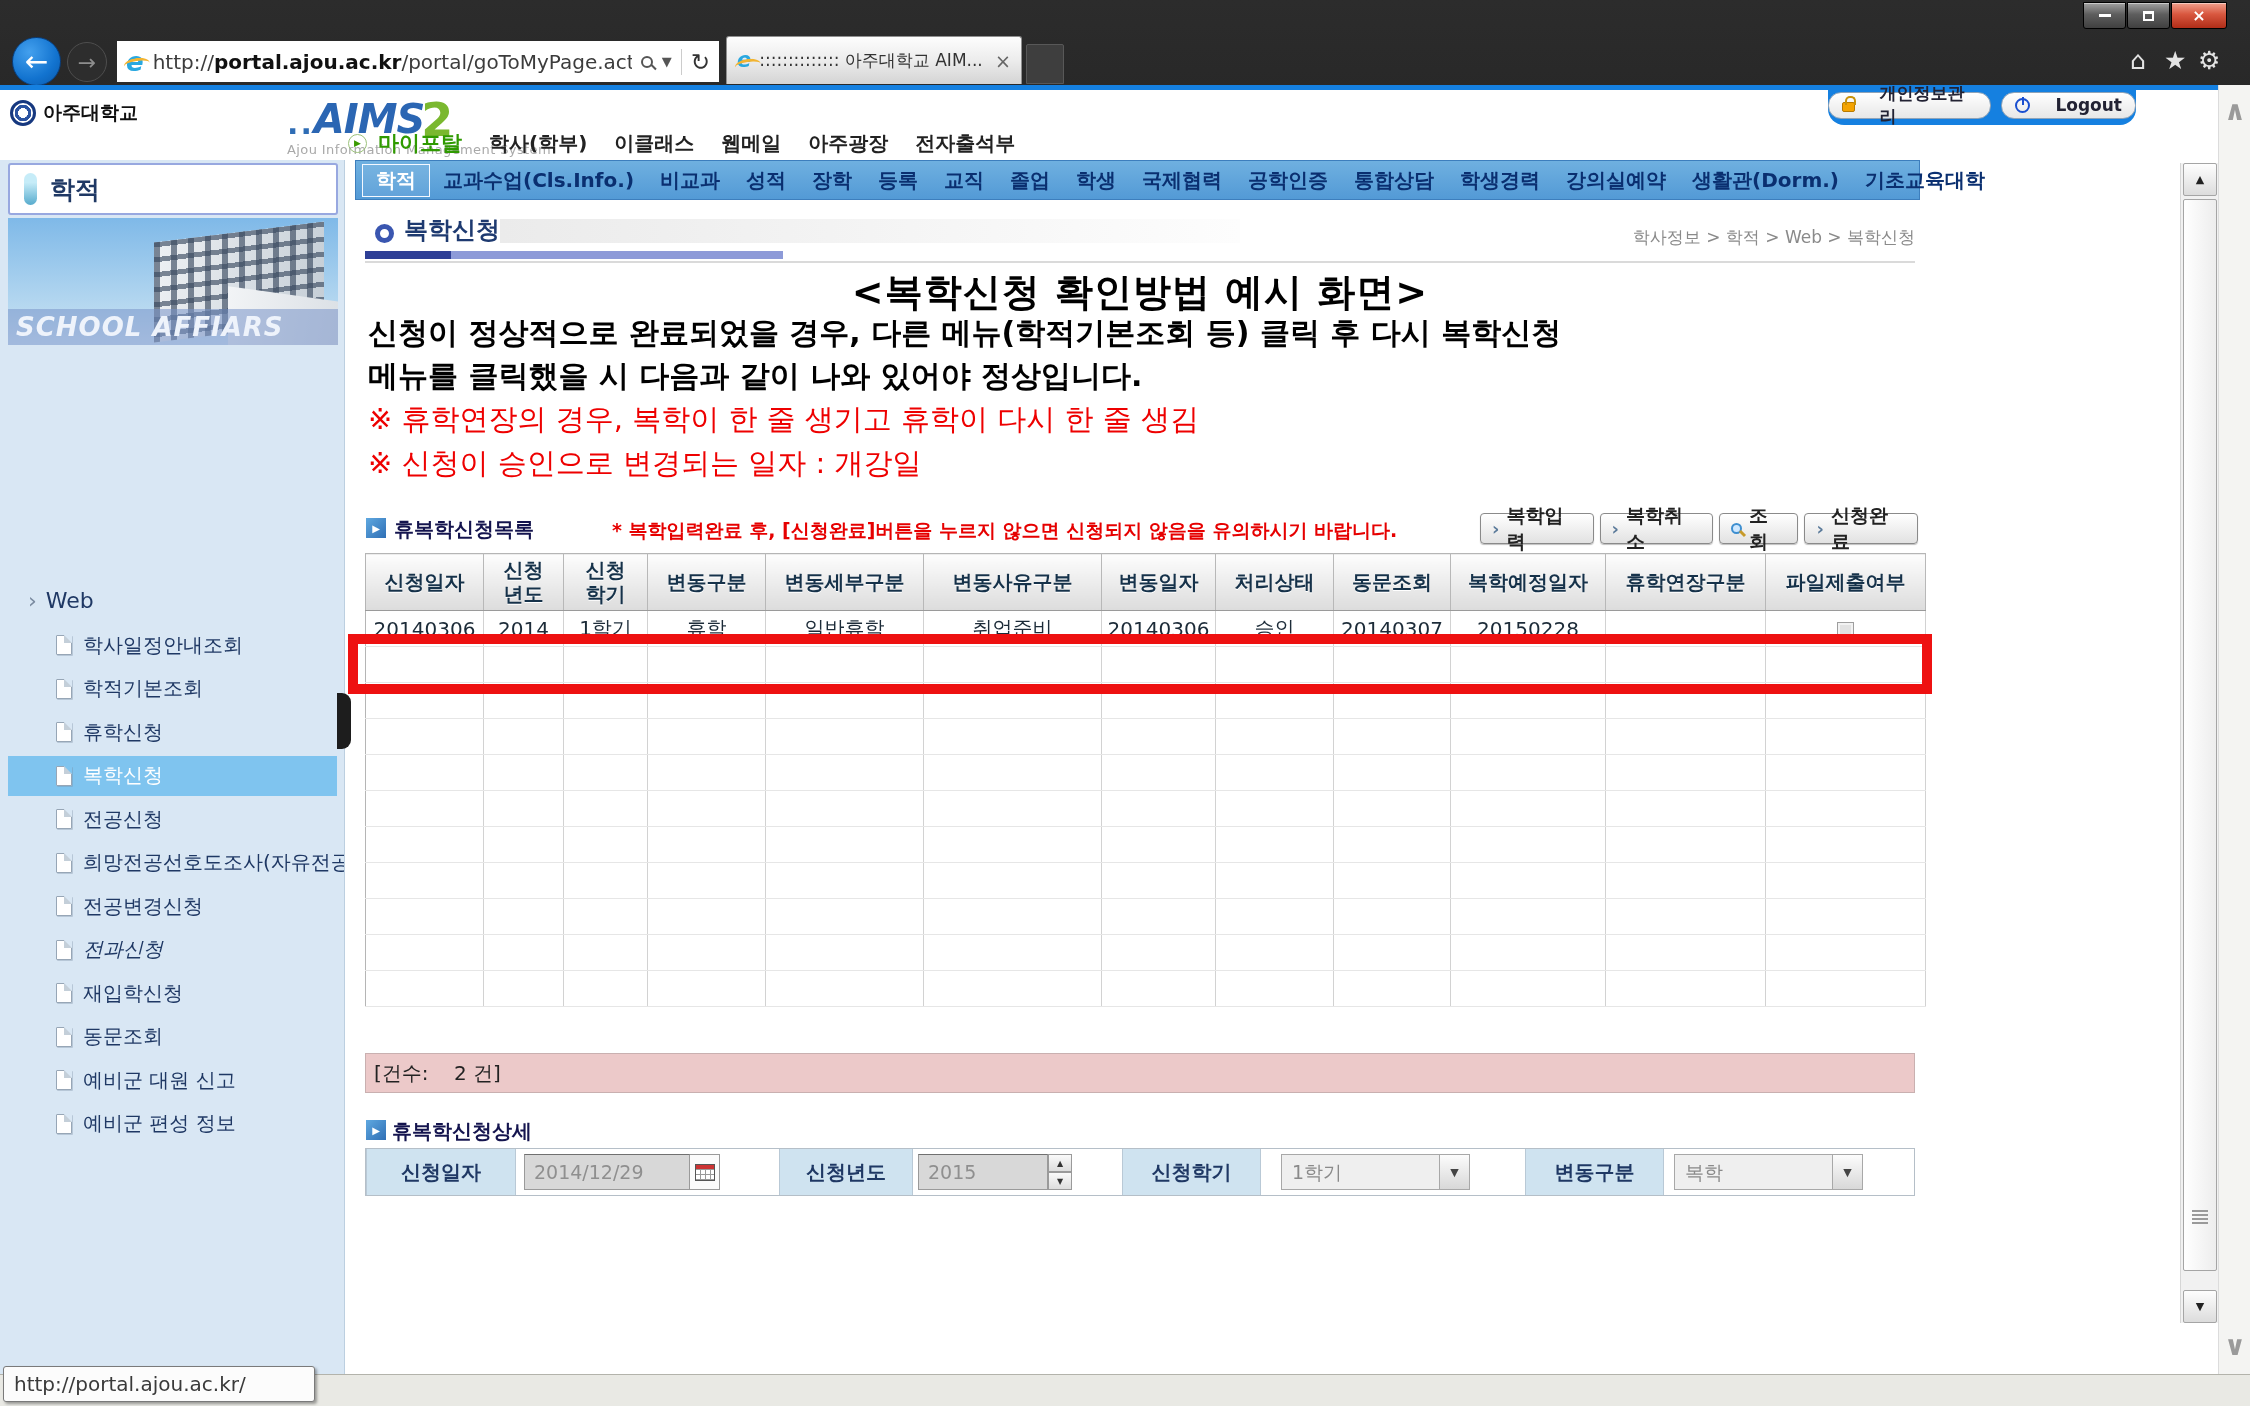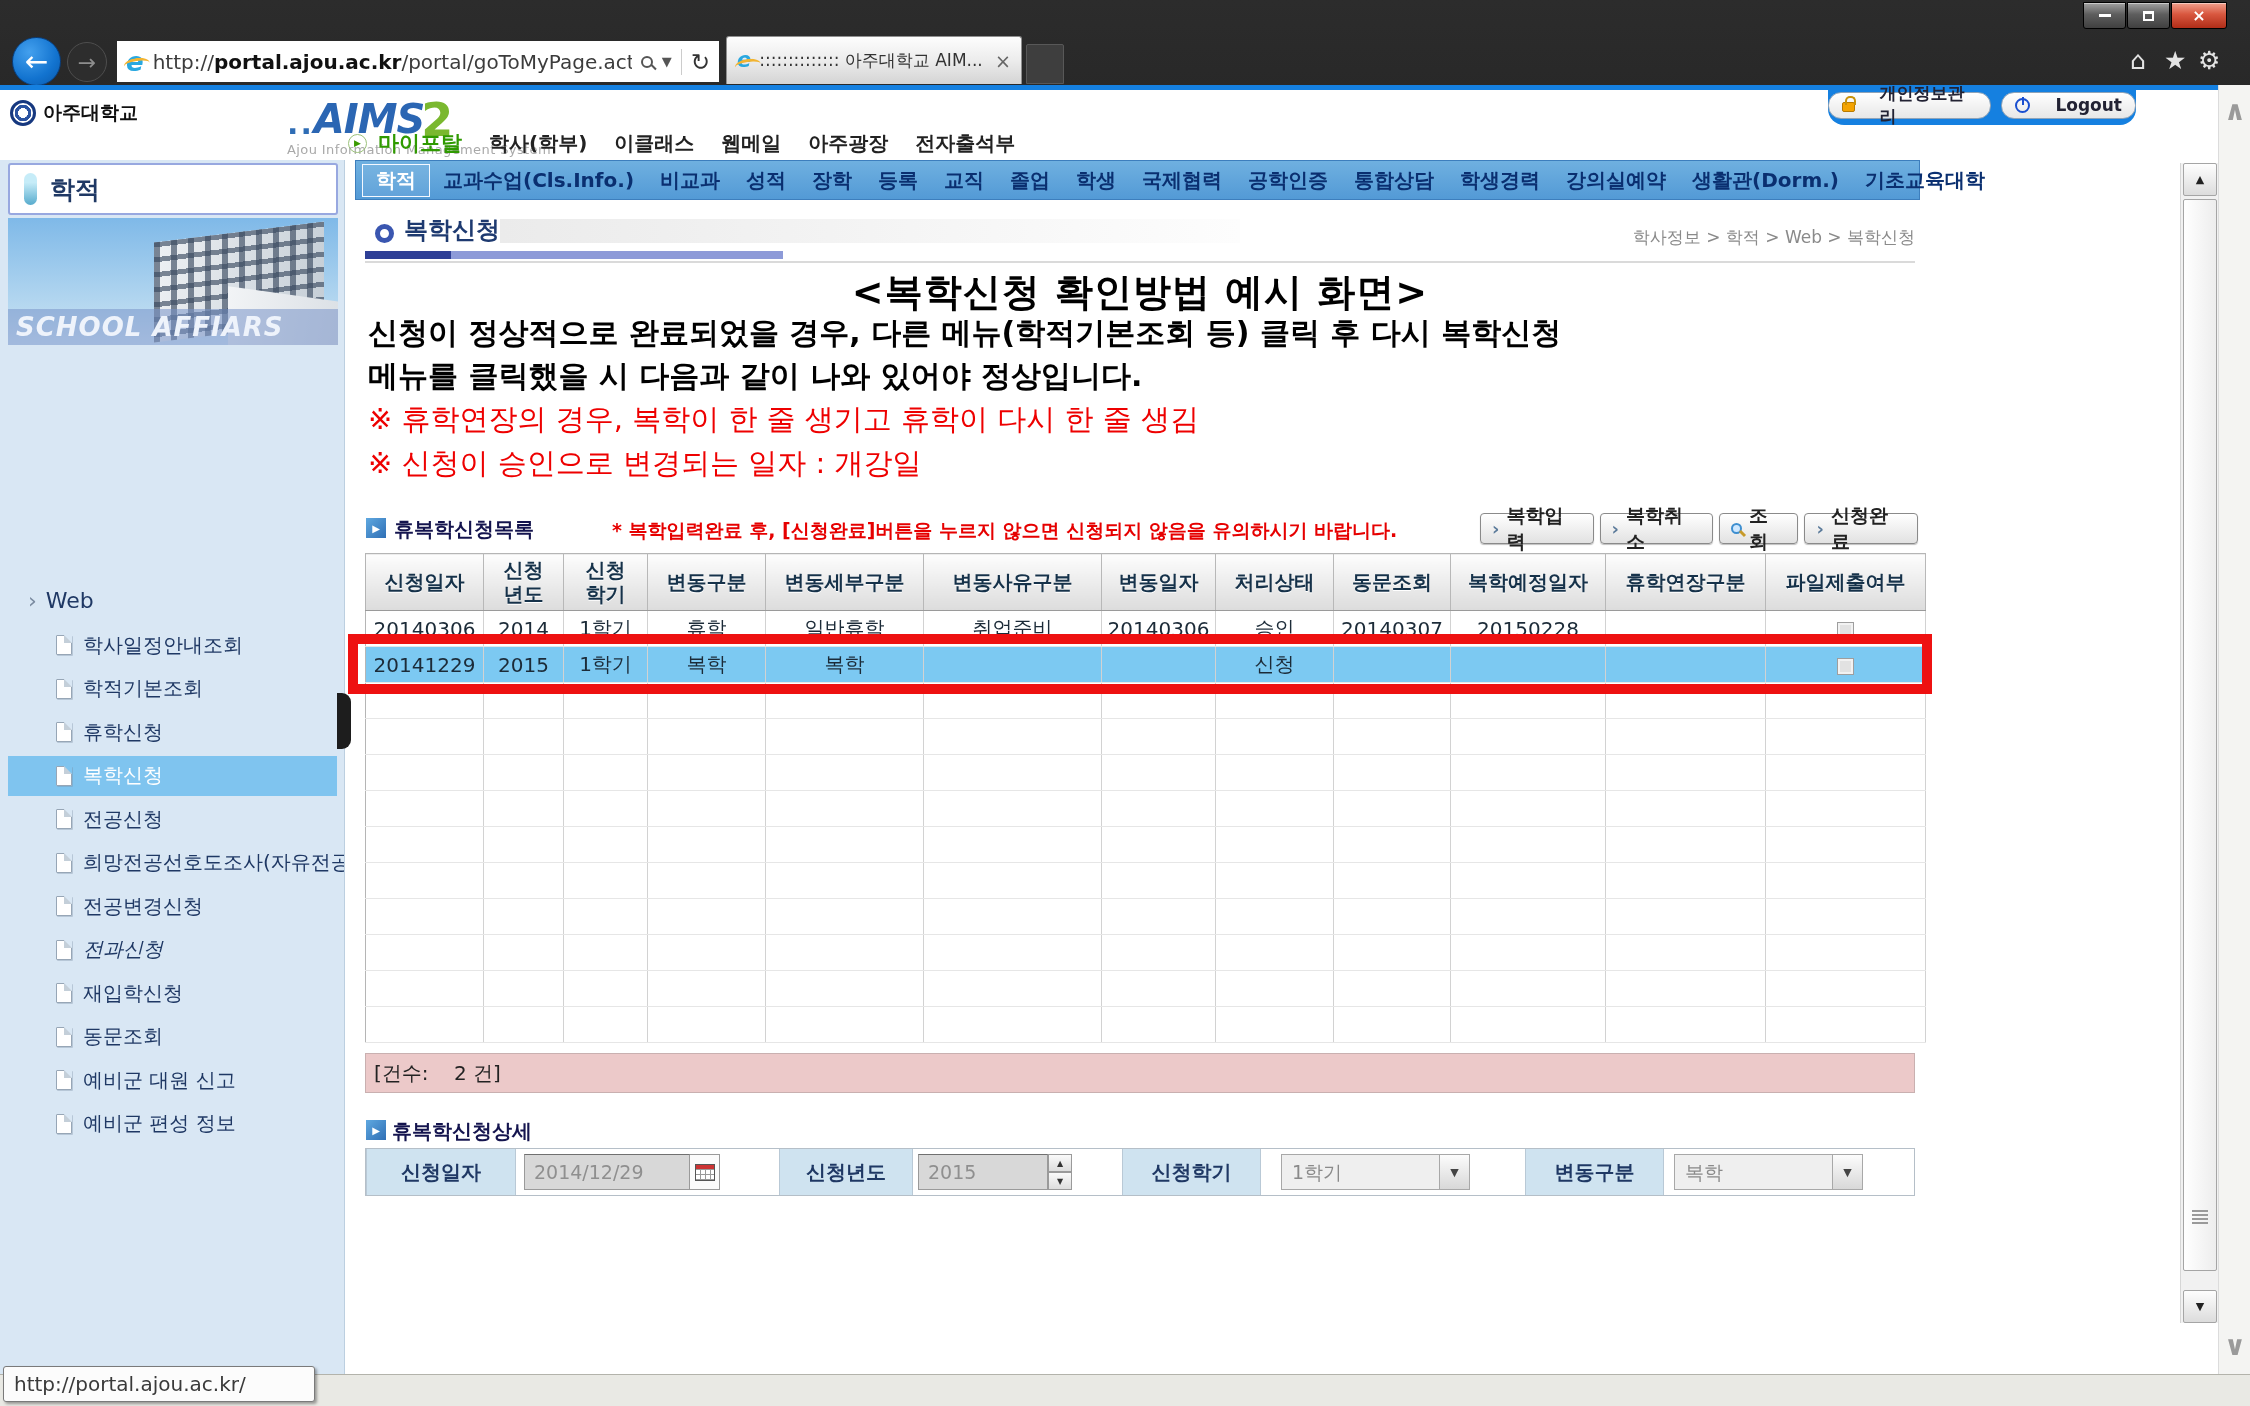--- a/index.html
+++ b/index.html
@@ -420,34 +420,20 @@
             <td>휴학</td>
             <td>일반휴학</td>
             <td>취업준비</td>
             <td>20140306</td>
             <td>승인</td>
             <td>20140307</td>
             <td>20150228</td>
             <td></td>
             <td><span class="cbx"></span></td>
           </tr>
-          <tr class="hl">
-            <td>20141229</td>
-            <td>2015</td>
-            <td>1학기</td>
-            <td>복학</td>
-            <td>복학</td>
-            <td></td>
-            <td></td>
-            <td>신청</td>
-            <td></td>
-            <td></td>
-            <td></td>
-            <td><span class="cbx"></span></td>
-          </tr>
           <tr>
             <td></td>
             <td></td>
             <td></td>
             <td></td>
             <td></td>
             <td></td>
             <td></td>
             <td></td>
             <td></td>

